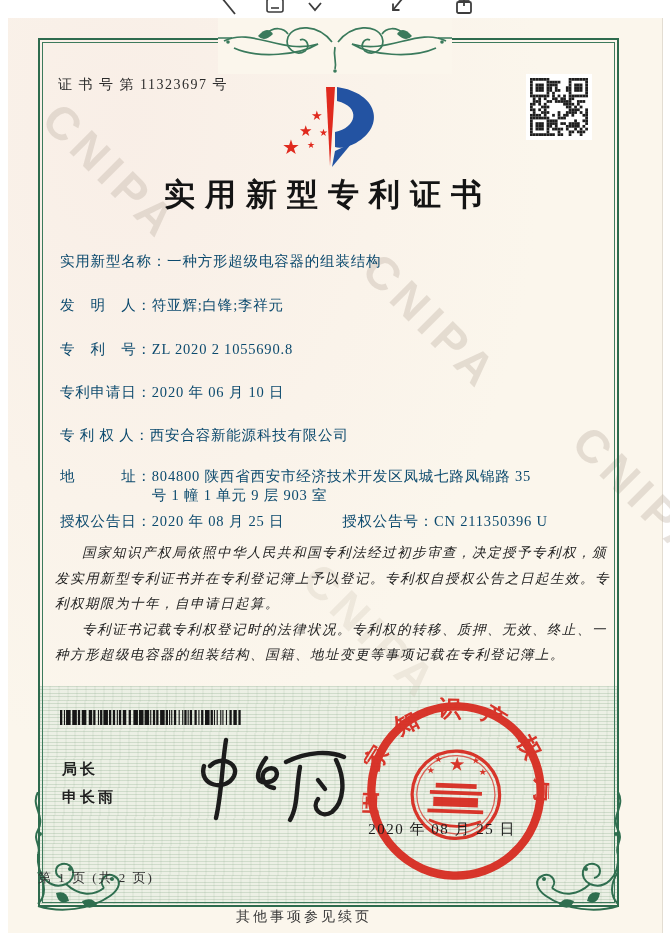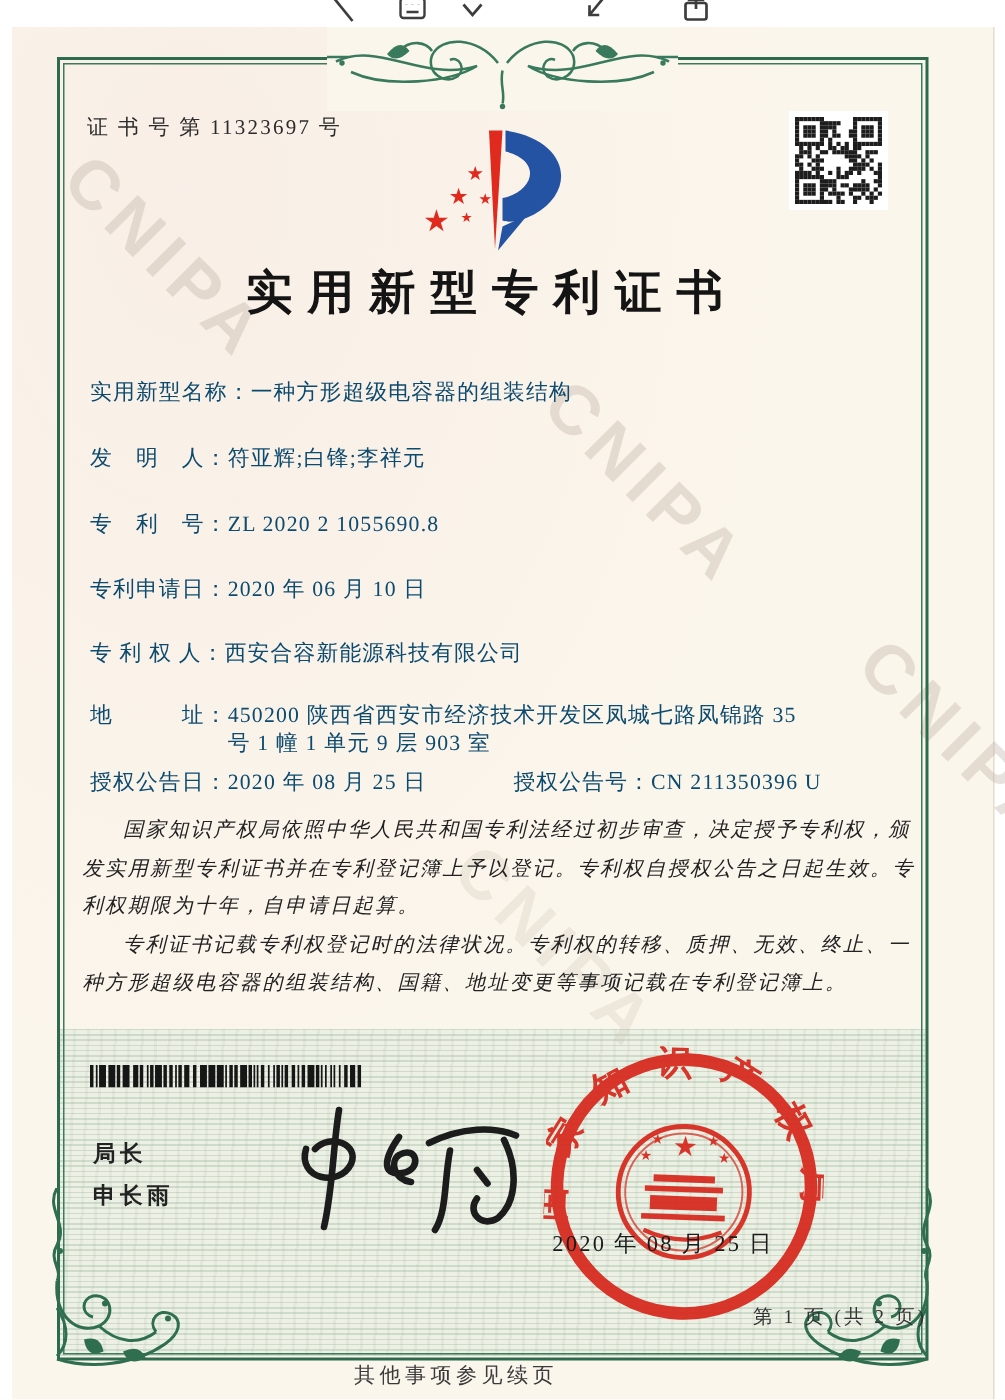--- a/index.html
+++ b/index.html
@@ -54,21 +54,21 @@
          font-style:italic;font-size:13.5px;line-height:25.5px;letter-spacing:1.5px;}
   .paras p{margin:0;text-indent:2em;}
 
   .barcode{left:60px;top:710px;width:186px;height:15px;z-index:5;}
   .director{left:62px;z-index:5;font-family:Liberation Sans, sans-serif;
             font-weight:700;font-size:15px;letter-spacing:3px;color:#222;}
   .signature{left:190px;top:730px;width:162px;height:98px;z-index:5;}
   .seal{left:363px;top:698px;width:186px;height:186px;z-index:5;opacity:0.93;transform:rotate(2deg);}
   .seal-date{left:356px;top:820px;width:172px;text-align:center;font-size:15px;letter-spacing:1.5px;
              color:#1b1b1b;z-index:6;}
-  .page-info{left:38px;top:869px;width:580px;text-align:right;font-size:13px;letter-spacing:2px;
+  .page-info{left:38px;top:869px;width:580px;text-align:left;font-size:13px;letter-spacing:2px;
              color:#333;z-index:5;}
   .footer-note{left:236px;top:908px;font-size:14px;letter-spacing:3px;color:#3a3a3a;z-index:5;text-align:right;}
 </style>
 </head>
 <body>
 
 <div class="canvas">
 
   <div class="abs toolbar">
     <span class="tool-ic" style="left:216px">
@@ -445,21 +445,21 @@
   <div class="abs field-row" style="top:340px">
     <span>专　利　号：</span><span>ZL 2020 2 1055690.8</span>
   </div>
   <div class="abs field-row" style="top:383px">
     <span>专利申请日：</span><span>2020 年 06 月 10 日</span>
   </div>
   <div class="abs field-row" style="top:426px">
     <span>专 利 权 人：</span><span>西安合容新能源科技有限公司</span>
   </div>
   <div class="abs field-row" style="top:467px">
-    <span>地　　　址：</span><span class="addr-lines"><span>450200 陕西省西安市经济技术开发区凤城七路凤锦路 35</span><br><span>号 1 幢 1 单元 9 层 903 室</span></span>
+    <span>地　　　址：</span><span class="addr-lines"><span>804800 陕西省西安市经济技术开发区凤城七路凤锦路 35</span><br><span>号 1 幢 1 单元 9 层 903 室</span></span>
   </div>
   <div class="abs field-row" style="top:512px">
     <span class="grant-cell"><span>授权公告日：</span><span>2020 年 08 月 25 日</span></span><span class="grant-gap"></span><span class="grant-cell"><span>授权公告号：</span><span>CN 211350396 U</span></span>
   </div>
 
   <div class="abs paras">
     <p>国家知识产权局依照中华人民共和国专利法经过初步审查，决定授予专利权，颁发实用新型专利证书并在专利登记簿上予以登记。专利权自授权公告之日起生效。专利权期限为十年，自申请日起算。</p>
     <p>专利证书记载专利权登记时的法律状况。专利权的转移、质押、无效、终止、一种方形超级电容器的组装结构、国籍、地址变更等事项记载在专利登记簿上。</p>
   </div>
 

